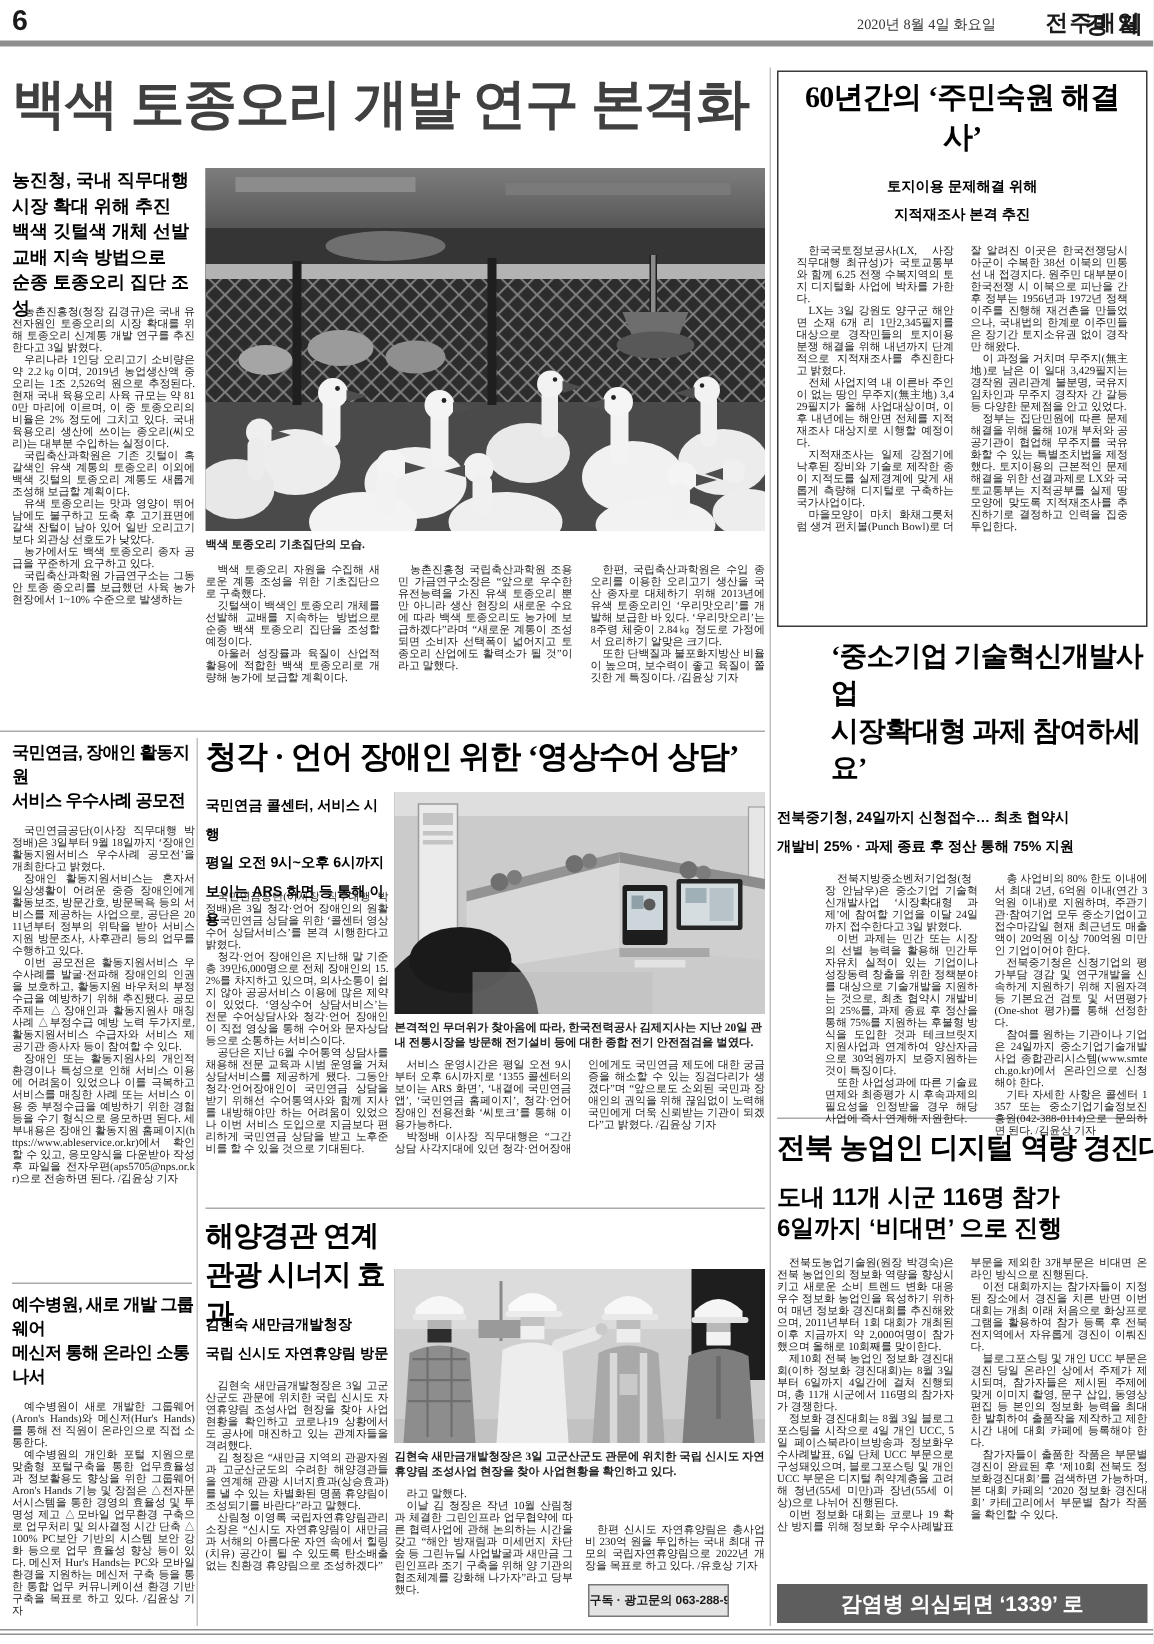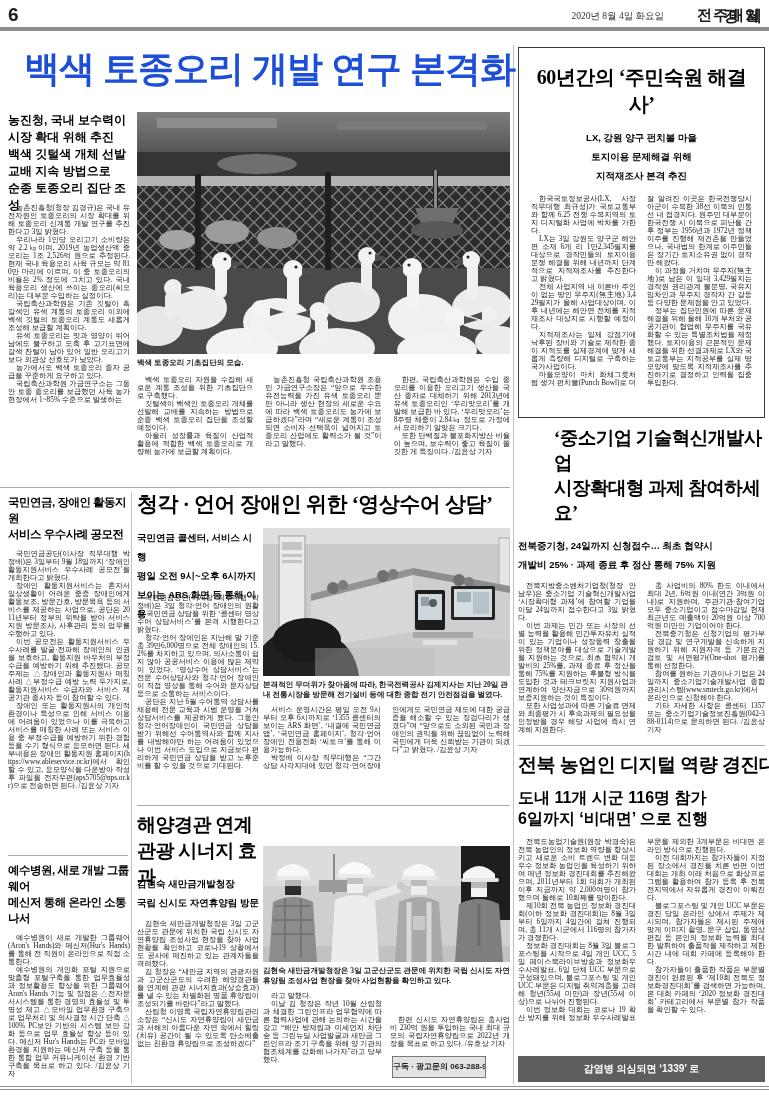--- a/index.html
+++ b/index.html
@@ -8,37 +8,37 @@
   .abs{position:absolute;}
   
   .pagenum{font-family:"Liberation Sans",sans-serif;font-weight:bold;font-size:19px;}
   .section-title{font-family:"Liberation Sans",sans-serif;font-weight:bold;font-size:16px;letter-spacing:7px;}
   .date-line{font-size:9.5px;color:#333;}
   .paper-name{font-family:"Liberation Sans",sans-serif;font-weight:900;font-size:15px;letter-spacing:1px;}
   .rule-thick{background:#8f8f8f;}
   .rule{background:#aaa;}
   .vrule{background:#c2c2c2;}
   
-  .headline-xl{font-family:"Liberation Sans",sans-serif;font-weight:900;font-size:36px;letter-spacing:-1px;color:#1d4ed8;white-space:nowrap;margin-left:16px;}
+  .headline-xl{font-family:"Liberation Sans",sans-serif;font-weight:900;font-size:36px;letter-spacing:-1px;color:#404040;white-space:nowrap;}
   .headline-serif{font-weight:bold;color:#000;letter-spacing:-0.5px;}
   .headline-lines p{margin:0;font-weight:bold;color:#000;letter-spacing:-0.5px;}
   
   .deck p{margin:0;font-family:"Liberation Sans",sans-serif;font-weight:bold;color:#000;}
   .deck-main p{font-size:12px;line-height:17px;}
   .deck-sm p{font-size:9.5px;line-height:19px;}
   .deck-center p{text-align:center;}
   
   .body-text{font-size:7.3px;line-height:8px;text-align:justify;word-break:break-all;overflow:hidden;color:#161616;}
   .body-text p{margin:0;text-indent:8px;}
   .cols2{column-count:2;column-gap:11px;}
   .cols3{column-count:3;column-gap:12px;}
   .caption{font-size:7.6px;line-height:10px;font-weight:bold;color:#222;overflow:hidden;word-break:break-all;}
-  .boxed{border:1.5px solid #3a3a3a;box-sizing:border-box;padding:16px 12px;}
+  .boxed{border:1.5px solid #3a3a3a;box-sizing:border-box;padding:3px 12px;}
   .banner-dark{background:#5e5e5e;color:#fff;font-family:"Liberation Sans",sans-serif;
-               font-weight:bold;font-size:10px;text-align:center;}
+               font-weight:bold;font-size:14px;text-align:center;}
   .subscribe-box{background:#e3e3e3;border:1px solid #777;box-sizing:border-box;
                  font-family:"Liberation Sans",sans-serif;font-weight:bold;font-size:8px;
                  text-align:center;white-space:nowrap;overflow:hidden;}
   .photo{display:block;background:#888;}
 </style>
 </head>
 <body>
 
 <div class="page">
 
@@ -54,33 +54,33 @@
   <div class="abs rule" style="left:137px;top:805px;width:373px;height:1px;"></div>
   <div class="abs rule" style="left:8px;top:855px;width:120px;height:1px;"></div>
   <div class="abs rule" style="left:518px;top:745px;width:247px;height:1px;"></div>
   <div class="abs rule-thick" style="left:0;top:1086px;width:769px;height:1px;"></div>
   <div class="abs rule-thick" style="left:0;top:1089px;width:769px;height:1px;"></div>
 
   <div class="abs" style="left:8px;top:45px;width:502px;">
     <div class="headline-xl">백색 토종오리 개발 연구 본격화</div>
   </div>
   <div class="abs deck deck-main" style="left:8px;top:112px;width:124px;">
-      <p>농진청, 국내 보수력이</p>
+      <p>농진청, 국내 직무대행</p>
       <p>시장 확대 위해 추진</p>
       <p>백색 깃털색 개체 선발</p>
       <p>교배 지속 방법으로</p>
       <p>순종 토종오리 집단 조성</p>
     </div>
   <div class="abs body-text" style="left:8px;top:204px;width:122px;height:280px;">
       <p>농촌진흥청(청장 김경규)은 국내 유전자원인 토종오리의 시장 확대를 위해 토종오리 신계통 개발 연구를 추진한다고 3일 밝혔다.</p>
       <p>우리나라 1인당 오리고기 소비량은 약 2.2㎏이며, 2019년 농업생산액 중 오리는 1조 2,526억 원으로 추정된다. 현재 국내 육용오리 사육 규모는 약 810만 마리에 이르며, 이 중 토종오리의 비율은 2% 정도에 그치고 있다. 국내 육용오리 생산에 쓰이는 종오리(씨오리)는 대부분 수입하는 실정이다.</p>
       <p>국립축산과학원은 기존 깃털이 흑갈색인 유색 계통의 토종오리 이외에 백색 깃털의 토종오리 계통도 새롭게 조성해 보급할 계획이다.</p>
       <p>유색 토종오리는 맛과 영양이 뛰어남에도 불구하고 도축 후 고기표면에 갈색 잔털이 남아 있어 일반 오리고기보다 외관상 선호도가 낮았다.</p>
       <p>농가에서도 백색 토종오리 종자 공급을 꾸준하게 요구하고 있다.</p>
-      <p>국립축산과학원 가금연구소는 그동안 토종 종오리를 보급했던 사육 농가 현장에서 1~85% 수준으로 발생하는</p>
+      <p>국립축산과학원 가금연구소는 그동안 토종 종오리를 보급했던 사육 농가 현장에서 1~10% 수준으로 발생하는</p>
     </div>
 
   <svg class="abs photo" style="left:137px;top:112px;" width="373" height="242" viewBox="0 0 373 242">
     <defs>
       <linearGradient id="gceil" x1="0" y1="0" x2="0" y2="1">
         <stop offset="0" stop-color="#7d7d7d"></stop>
           <stop offset="1" stop-color="#3f3f3f"></stop>
       </linearGradient>
       <pattern id="mesh" width="13" height="13" patternUnits="userSpaceOnUse">
         <path d="M0 6.5 L6.5 0 L13 6.5 L6.5 13 Z" fill="none" stroke="#9a9a9a" stroke-width="1.2"></path>
@@ -177,21 +177,20 @@
       <p>깃털색이 백색인 토종오리 개체를 선발해 교배를 지속하는 방법으로 순종 백색 토종오리 집단을 조성할 예정이다.</p>
       <p>아울러 성장률과 육질이 산업적 활용에 적합한 백색 토종오리로 개량해 농가에 보급할 계획이다.</p>
       <p>농촌진흥청 국립축산과학원 조용민 가금연구소장은 “앞으로 우수한 유전능력을 가진 유색 토종오리 뿐만 아니라 생산 현장의 새로운 수요에 따라 백색 토종오리도 농가에 보급하겠다”라며 “새로운 계통이 조성되면 소비자 선택폭이 넓어지고 토종오리 산업에도 활력소가 될 것”이라고 말했다.</p>
       <p>한편, 국립축산과학원은 수입 종오리를 이용한 오리고기 생산을 국산 종자로 대체하기 위해 2013년에 유색 토종오리인 ‘우리맛오리’를 개발해 보급한 바 있다. ‘우리맛오리’는 8주령 체중이 2.84㎏ 정도로 가정에서 요리하기 알맞은 크기다.</p>
       <p>또한 단백질과 불포화지방산 비율이 높으며, 보수력이 좋고 육질이 쫄깃한 게 특징이다. /김윤상 기자</p>
     </div>
 
   <div class="abs boxed" style="left:518px;top:47px;width:247px;height:371px;">
     <div class="headline-serif" style="font-size:20px;text-align:center;">60년간의 ‘주민숙원 해결사’</div>
     <div class="deck deck-sm deck-center" style="margin-top:10px;">
-        <p>LX, 강원 양구 펀치볼 마을</p>
         <p>토지이용 문제해결 위해</p>
         <p>지적재조사 본격 추진</p>
       </div>
     <div class="body-text cols2" style="margin-top:10px;height:222px;">
         <p>한국국토정보공사(LX, 사장 직무대행 최규성)가 국토교통부와 함께 6.25 전쟁 수복지역의 토지 디지털화 사업에 박차를 가한다.</p>
         <p>LX는 3일 강원도 양구군 해안면 소재 6개 리 1만2,345필지를 대상으로 경작민들의 토지이용분쟁 해결을 위해 내년까지 단계적으로 지적재조사를 추진한다고 밝혔다.</p>
         <p>전체 사업지역 내 이른바 주인이 없는 땅인 무주지(無主地) 3,429필지가 올해 사업대상이며, 이후 내년에는 해안면 전체를 지적재조사 대상지로 시행할 예정이다.</p>
         <p>지적재조사는 일제 강점기에 낙후된 장비와 기술로 제작한 종이 지적도를 실제경계에 맞게 새롭게 측량해 디지털로 구축하는 국가사업이다.</p>
         <p>마을모양이 마치 화채그릇처럼 생겨 펀치볼(Punch Bowl)로 더 잘 알려진 이곳은 한국전쟁당시 아군이 수복한 38선 이북의 민통선 내 접경지다. 원주민 대부분이 한국전쟁 시 이북으로 피난을 간 후 정부는 1956년과 1972년 정책이주를 진행해 재건촌을 만들었으나, 국내법의 한계로 이주민들은 장기간 토지소유권 없이 경작만 해왔다.</p>
         <p>이 과정을 거치며 무주지(無主地)로 남은 이 일대 3,429필지는 경작원 권리관계 불분명, 국유지 임차인과 무주지 경작자 간 갈등 등 다양한 문제점을 안고 있었다.</p>
@@ -201,21 +200,21 @@
 
   <div class="abs" style="left:518px;top:426px;width:247px;">
     <div class="headline-lines" style="font-size:18.5px;line-height:25px;margin-left:36px;">
         <p>‘중소기업 기술혁신개발사업</p>
         <p>시장확대형 과제 참여하세요’</p>
       </div>
     <div class="deck deck-sm" style="margin-top:10px;">
         <p>전북중기청, 24일까지 신청접수… 최초 협약시</p>
         <p>개발비 25% · 과제 종료 후 정산 통해 75% 지원</p>
       </div>
-    <div class="body-text cols2" style="margin-top:8px;height:206px;">
+    <div class="body-text cols2" style="margin-top:8px;height:206px;margin-left:32px;">
         <p>전북지방중소벤처기업청(청장 안남우)은 중소기업 기술혁신개발사업 ‘시장확대형 과제’에 참여할 기업을 이달 24일까지 접수한다고 3일 밝혔다.</p>
         <p>이번 과제는 민간 또는 시장의 선별 능력을 활용해 민간투자유치 실적이 있는 기업이나 성장동력 창출을 위한 정책분야를 대상으로 기술개발을 지원하는 것으로, 최초 협약시 개발비의 25%를, 과제 종료 후 정산을 통해 75%를 지원하는 후불형 방식을 도입한 것과 테크브릿지 지원사업과 연계하여 양산자금으로 30억원까지 보증지원하는 것이 특징이다.</p>
         <p>또한 사업성과에 따른 기술료 면제와 최종평가 시 후속과제의 필요성을 인정받을 경우 해당 사업에 즉시 연계해 지원한다.</p>
         <p>총 사업비의 80% 한도 이내에서 최대 2년, 6억원 이내(연간 3억원 이내)로 지원하며, 주관기관·참여기업 모두 중소기업이고 접수마감일 현재 최근년도 매출액이 20억원 이상 700억원 미만인 기업이어야 한다.</p>
         <p>전북중기청은 신청기업의 평가부담 경감 및 연구개발을 신속하게 지원하기 위해 지원자격 등 기본요건 검토 및 서면평가(One-shot 평가)를 통해 선정한다.</p>
         <p>참여를 원하는 기관이나 기업은 24일까지 중소기업기술개발사업 종합관리시스템(www.smtech.go.kr)에서 온라인으로 신청해야 한다.</p>
         <p>기타 자세한 사항은 콜센터 1357 또는 중소기업기술정보진흥원(042-388-0114)으로 문의하면 된다. /김윤상 기자</p>
       </div>
   </div>
 

